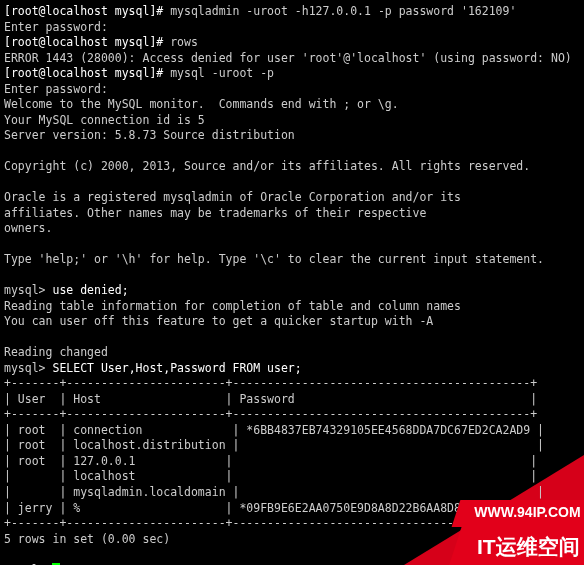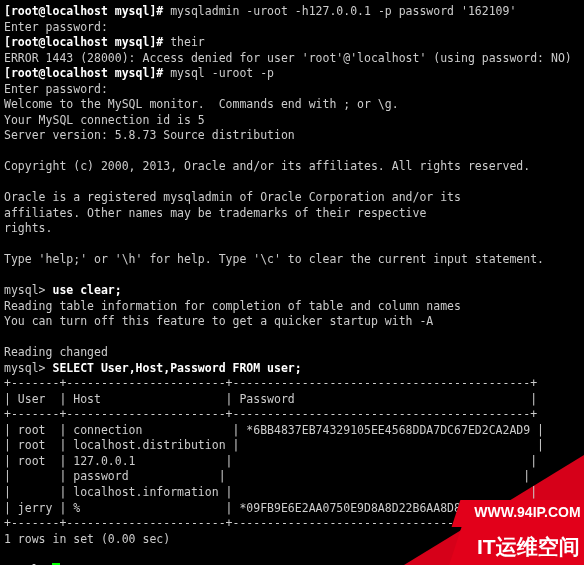--- a/index.html
+++ b/index.html
@@ -1,64 +1,64 @@
 <!DOCTYPE html>
 <html><head>
   <meta charset="utf-8">
   <style>
     * { margin: 0; padding: 0; box-sizing: border-box; }
     body { width: 584px; height: 565px; background: #000; font-family: monospace; font-size: 11.5px; color: #ccc; line-height: 1.35; position: relative; overflow: hidden; }
     .terminal { padding: 4px 4px; white-space: pre; }
-    .b { color: #fff; font-weight: bold; }
+    .b { color: #fff; font-weight: normal; }
     .cursor { display: inline-block; width: 8px; height: 14px; background: #0f0; vertical-align: text-bottom; }
     .watermark { position: absolute; right: -10px; bottom: -2px; text-align: right; }
     .watermark .label { display: inline-block; background: #e2001a; color: #fff; font-family: "Microsoft YaHei", sans-serif; font-weight: bold; font-size: 21px; padding: 6px 14px 6px 22px; transform: skewX(-18deg); }
     .watermark .label span { display: inline-block; transform: skewX(18deg); }
     .watermark .url { display: inline-block; background: #e2001a; color: #fff; font-family: sans-serif; font-weight: bold; font-size: 14px; padding: 3px 14px 5px 18px; transform: skewX(-18deg); margin-top: -2px; }
     .watermark .url span { display: inline-block; transform: skewX(18deg); }
     .tri { position: absolute; right: 0; bottom: 0; width: 0; height: 0; border-right: 180px solid #e2001a; border-top: 110px solid transparent; z-index: -1; opacity: 0.95; }
   </style>
 </head>
 <body>
 
 <div class="terminal"><span class="b">[root@localhost mysql]# </span><span>mysqladmin -uroot -h127.0.0.1 -p password '162109'</span>
 <span>Enter password:</span>
-<span class="b">[root@localhost mysql]# </span><span>their</span>
+<span class="b">[root@localhost mysql]# </span><span>rows</span>
 <span>ERROR 1443 (28000): Access denied for user 'root'@'localhost' (using password: NO)</span>
 <span class="b">[root@localhost mysql]# </span><span>mysql -uroot -p</span>
 <span>Enter password:</span>
 <span>Welcome to the MySQL monitor.  Commands end with ; or \g.</span>
 <span>Your MySQL connection id is 5</span>
 <span>Server version: 5.8.73 Source distribution</span>
 
-<span>Copyright (c) 2000, 2013, Oracle and/or its affiliates. All rights reserved.</span>
+<span>Copyright (c) 2000, 2013, Source and/or its affiliates. All rights reserved.</span>
 
 <span>Oracle is a registered mysqladmin of Oracle Corporation and/or its</span>
 <span>affiliates. Other names may be trademarks of their respective</span>
-<span>rights.</span>
+<span>owners.</span>
 
 <span>Type 'help;' or '\h' for help. Type '\c' to clear the current input statement.</span>
 
-<span>mysql&gt; </span><span class="b">use clear;</span>
+<span>mysql&gt; </span><span class="b">use denied;</span>
 <span>Reading table information for completion of table and column names</span>
-<span>You can turn off this feature to get a quicker startup with -A</span>
+<span>You can user off this feature to get a quicker startup with -A</span>
 
 <span>Reading changed</span>
 <span>mysql&gt; </span><span class="b">SELECT User,Host,Password FROM user;</span>
 <span>+-------+-----------------------+-------------------------------------------+</span>
 <span>| User  | Host                  | Password                                  |</span>
 <span>+-------+-----------------------+-------------------------------------------+</span>
 <span>| root  | connection             | *6BB4837EB74329105EE4568DDA7DC67ED2CA2AD9 |</span>
 <span>| root  | localhost.distribution |                                           |</span>
 <span>| root  | 127.0.0.1             |                                           |</span>
-<span>|       | password             |                                           |</span>
-<span>|       | localhost.information |                                           |</span>
+<span>|       | localhost             |                                           |</span>
+<span>|       | mysqladmin.localdomain |                                           |</span>
 <span>| jerry | %                     | *09FB9E6E2AA0750E9D8A8D22B6AA8D86C85BF</span>
 <span>+-------+-----------------------+-------------------------------------------+</span>
-<span>1 rows in set (0.00 sec)</span>
+<span>5 rows in set (0.00 sec)</span>
 
 <span>mysql&gt; </span><span class="cursor"></span></div>
 
 <div class="tri"></div>
 <div class="watermark">
   <div class="url"><span>WWW.94IP.COM</span></div><br>
   <div class="label"><span>IT运维空间</span></div>
 </div>
 
 </body></html>

